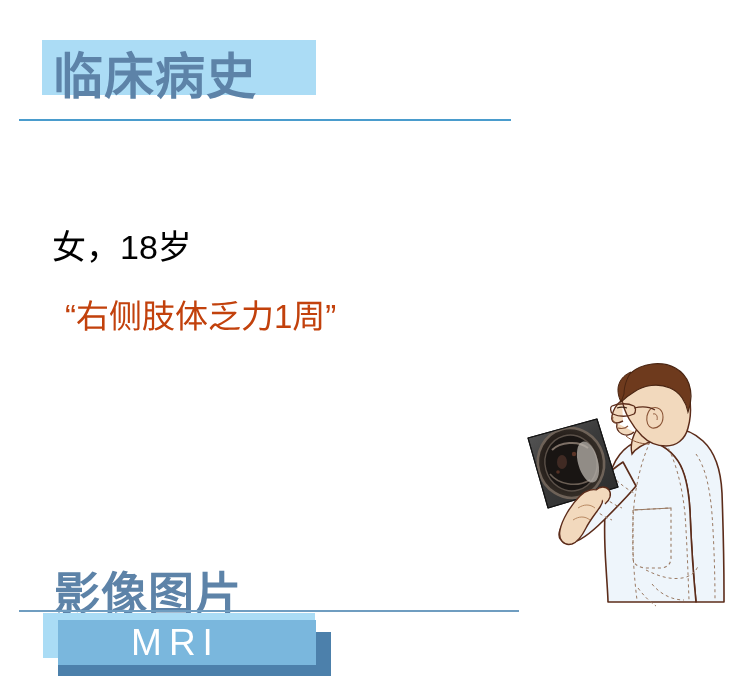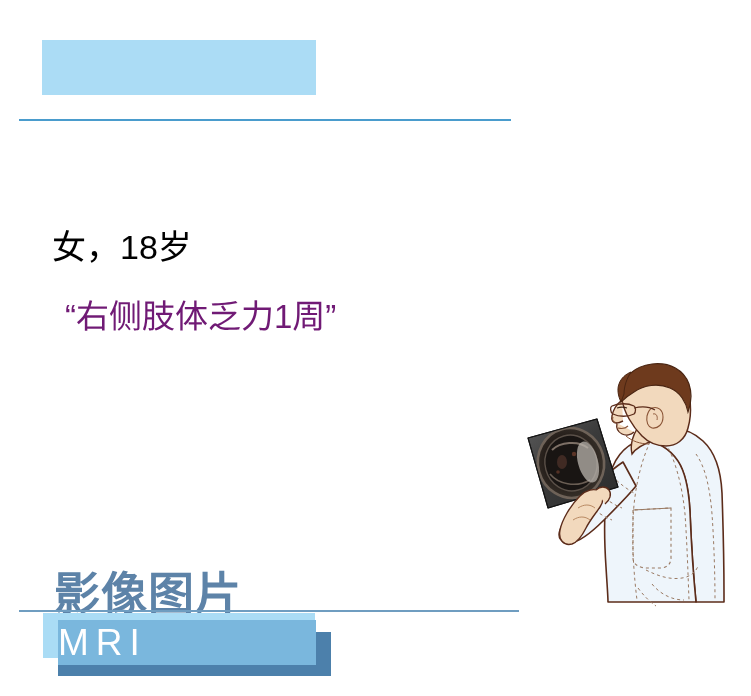--- a/index.html
+++ b/index.html
@@ -59,21 +59,21 @@
     line-height: 42px;
     color: #000000;
     white-space: nowrap;
   }
   .body-line-2 {
     position: absolute;
     left: 65px;
     top: 296px;
     font-size: 33px;
     line-height: 42px;
-    color: #701a75;
+    color: #c2410c;
     white-space: nowrap;
   }
 
   
   .heading-bottom {
     position: absolute;
     left: 54px;
     top: 567px;
     font-size: 46px;
     line-height: 54px;
@@ -112,21 +112,21 @@
     top: 620px;
     width: 258px;
     height: 45px;
     background: #7ab7dd;
   }
   .mri-label {
     position: absolute;
     left: 58px;
     top: 622px;
     width: 235px;
-    text-align: left;
+    text-align: center;
     font-size: 37px;
     line-height: 42px;
     letter-spacing: 7px;
     color: #ffffff;
     white-space: nowrap;
   }
 
   
   .doctor {
     position: absolute;
@@ -136,20 +136,21 @@
     height: 262px;
   }
   .doctor svg { display: block; }
 </style>
 </head>
 <body>
 
 <div class="slide">
 
   <div class="hl-band-top"></div>
+  <div class="heading-top">临床病史</div>
   <div class="rule-top"></div>
 
   <div class="body-line-1">女，18岁</div>
   <div class="body-line-2">“右侧肢体乏力1周”</div>
 
   <div class="doctor">
     <svg width="251" height="262" viewBox="0 0 251 262" xmlns="http://www.w3.org/2000/svg">
       <defs>
         <clipPath id="filmClip">
           <polygon points="28,76 97,57 118,125 48,146"></polygon>

